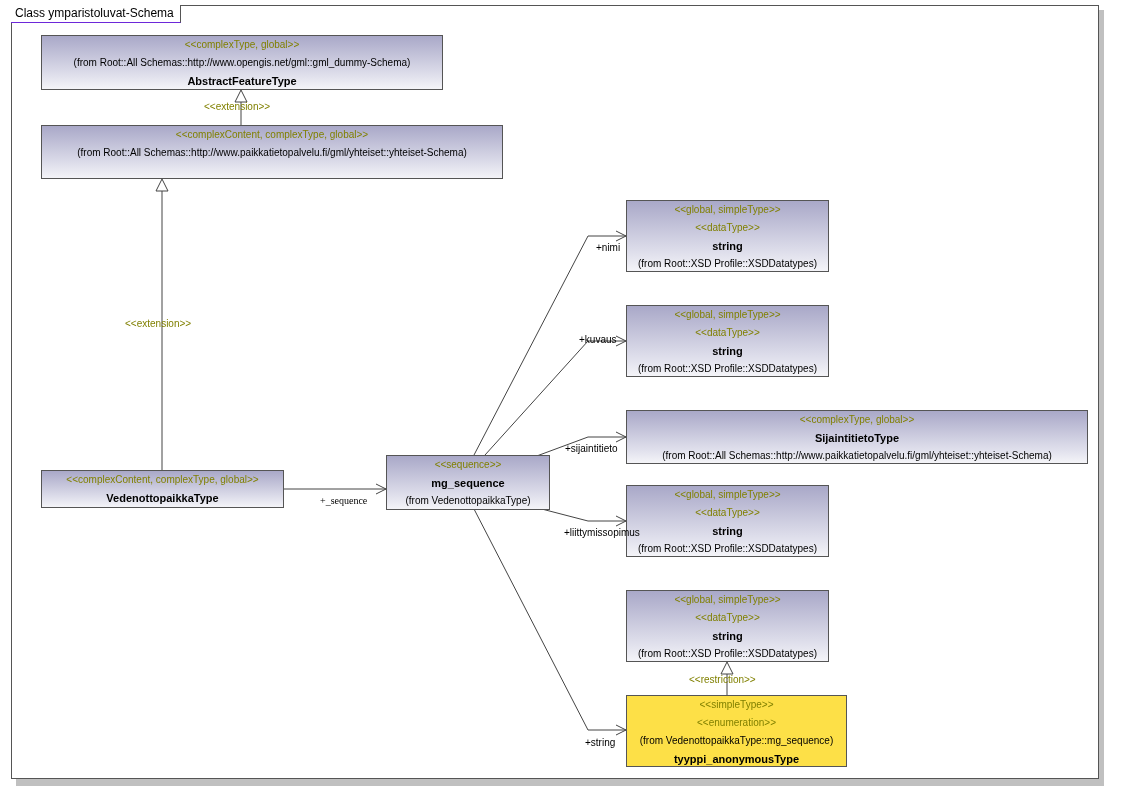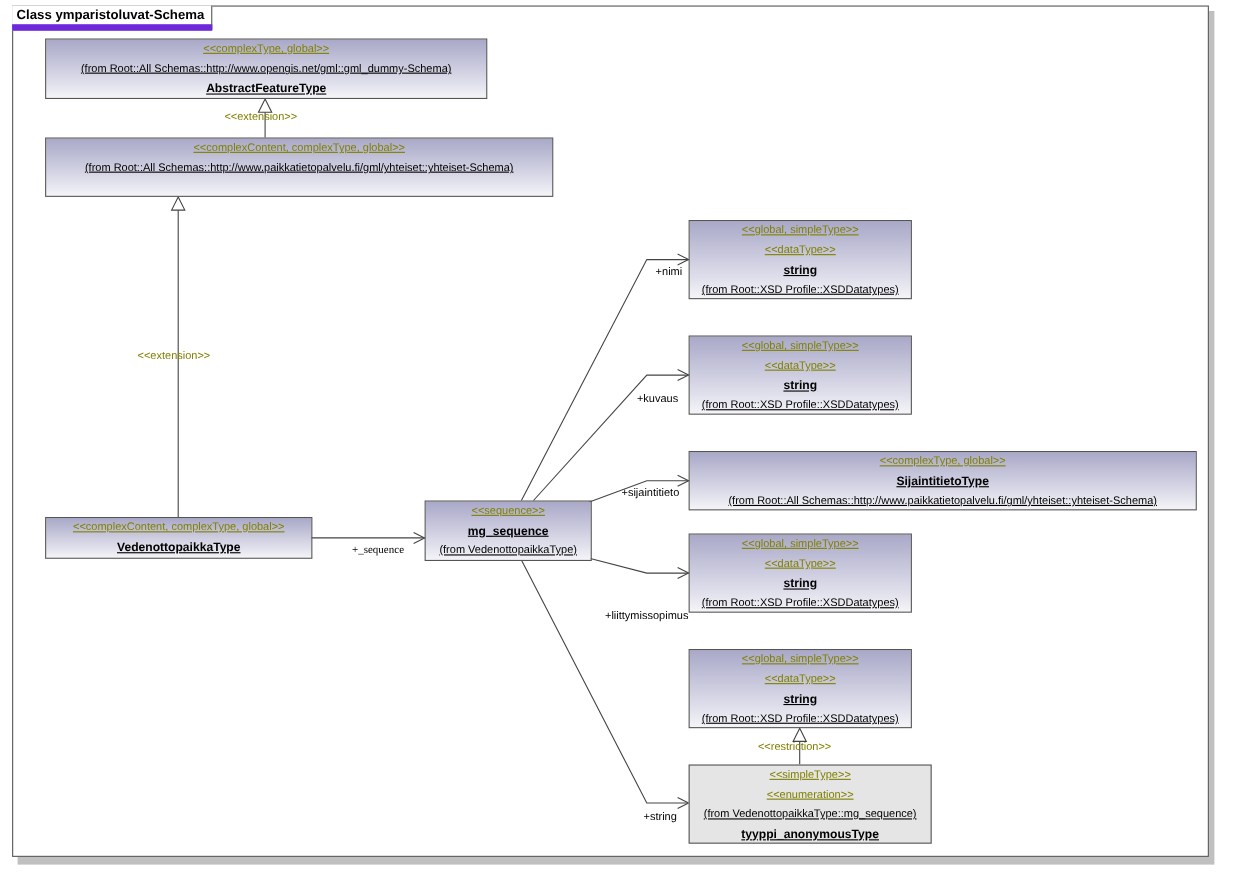--- a/index.html
+++ b/index.html
@@ -2,28 +2,28 @@
 <html><head>
 <meta charset="utf-8">
 <style>
   html, body { margin:0; padding:0; background:#ffffff; }
   body { width:1128px; height:801px; position:relative; overflow:hidden;
          font-family:"Liberation Sans", sans-serif; }
   .frame-shadow { position:absolute; left:16px; top:10px; width:1088px; height:776px; background:#c0c0c0; }
   .frame { position:absolute; left:11px; top:5px; width:1088px; height:774px; background:#fff;
            border:1px solid #555; box-sizing:border-box; }
   .frame-label { position:absolute; left:11px; top:5px; height:17px; padding:0 6px 0 4px;
-                 font-size:12px; font-weight:bold; line-height:17px; color:#000;
-                 background:#fff; border-right:1px solid #555; border-bottom:6px solid #6d28d9; }
+                 font-size:12px; font-weight:normal; line-height:17px; color:#000;
+                 background:#fff; border-right:1px solid #555; border-bottom:1px solid #6d28d9; }
   svg.lines { position:absolute; left:0; top:0; }
   .box { position:absolute; box-sizing:border-box; border:1px solid #555;
          background:linear-gradient(to bottom, #a9a8c8 0%, #e0e0ec 75%, #f4f4f8 100%);
          text-align:center; font-size:10px; color:#000; }
-  .box.pink { background:#e5e5e5; }
-  .box .row { height:18px; line-height:18px; white-space:nowrap;text-decoration:underline; }
+  .box.pink { background:#fde047; }
+  .box .row { height:18px; line-height:18px; white-space:nowrap; }
   .stereo { color:#808000; }
   .name { font-weight:bold; font-size:11px; }
   .name.italic { font-style:italic; }
   .lbl { position:absolute; font-size:10px; color:#000; white-space:nowrap; }
   .olbl { position:absolute; font-size:10px; color:#808000; white-space:nowrap; background:transparent; }
 </style>
 </head>
 <body>
 
 <div class="frame-shadow"></div>
@@ -71,21 +71,21 @@
 <div class="box" style="left:41px;top:125px;width:462px;height:54px;">
   <div class="row stereo">&lt;&lt;complexContent, complexType, global&gt;&gt;</div>
   <div class="row">(from Root::All Schemas::http://www.paikkatietopalvelu.fi/gml/yhteiset::yhteiset-Schema)</div>
 </div>
 
 <div class="box" style="left:41px;top:470px;width:243px;height:38px;">
   <div class="row stereo">&lt;&lt;complexContent, complexType, global&gt;&gt;</div>
   <div class="row name">VedenottopaikkaType</div>
 </div>
 
-<div class="box" style="left:386px;top:455px;width:152px;height:55px;">
+<div class="box" style="left:386px;top:455px;width:164px;height:55px;">
   <div class="row stereo">&lt;&lt;sequence&gt;&gt;</div>
   <div class="row name">mg_sequence</div>
   <div class="row">(from VedenottopaikkaType)</div>
 </div>
 
 <div class="box" style="left:626px;top:200px;width:203px;height:72px;">
   <div class="row stereo">&lt;&lt;global, simpleType&gt;&gt;</div>
   <div class="row stereo">&lt;&lt;dataType&gt;&gt;</div>
   <div class="row name">string</div>
   <div class="row">(from Root::XSD Profile::XSDDatatypes)</div>
@@ -123,16 +123,16 @@
   <div class="row stereo">&lt;&lt;enumeration&gt;&gt;</div>
   <div class="row">(from VedenottopaikkaType::mg_sequence)</div>
   <div class="row name">tyyppi_anonymousType</div>
 </div>
 
 <div class="olbl" style="left:204px;top:101px;">&lt;&lt;extension&gt;&gt;</div>
 <div class="olbl" style="left:125px;top:318px;">&lt;&lt;extension&gt;&gt;</div>
 <div class="olbl" style="left:689px;top:674px;">&lt;&lt;restriction&gt;&gt;</div>
 <div class="lbl" style="left:320px;top:495px;font-family:Liberation Serif, serif;">+_sequence</div>
 <div class="lbl" style="left:596px;top:242px;">+nimi</div>
-<div class="lbl" style="left:579px;top:357px;">+kuvaus</div>
+<div class="lbl" style="left:579px;top:334px;">+kuvaus</div>
 <div class="lbl" style="left:565px;top:443px;">+sijaintitieto</div>
-<div class="lbl" style="left:550px;top:527px;margin-top:28px;">+liittymissopimus</div>
+<div class="lbl" style="left:564px;top:527px;">+liittymissopimus</div>
 <div class="lbl" style="left:585px;top:737px;">+string</div>
 
 </body></html>

